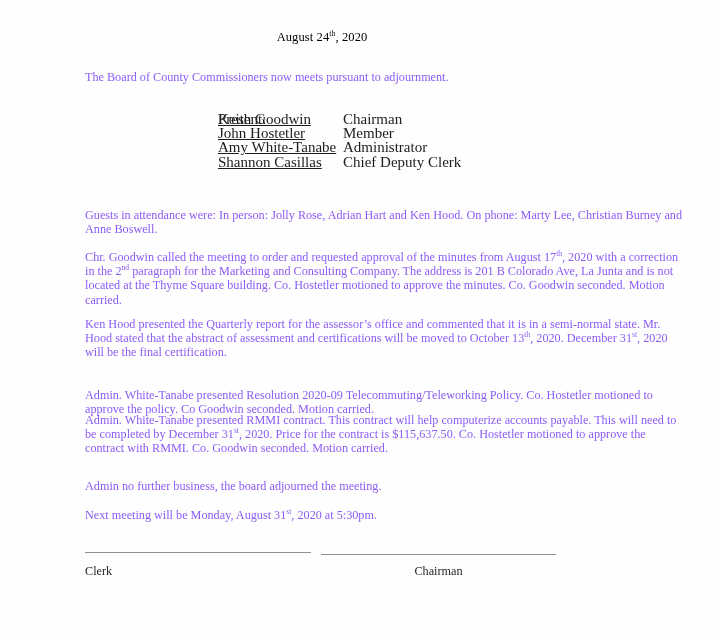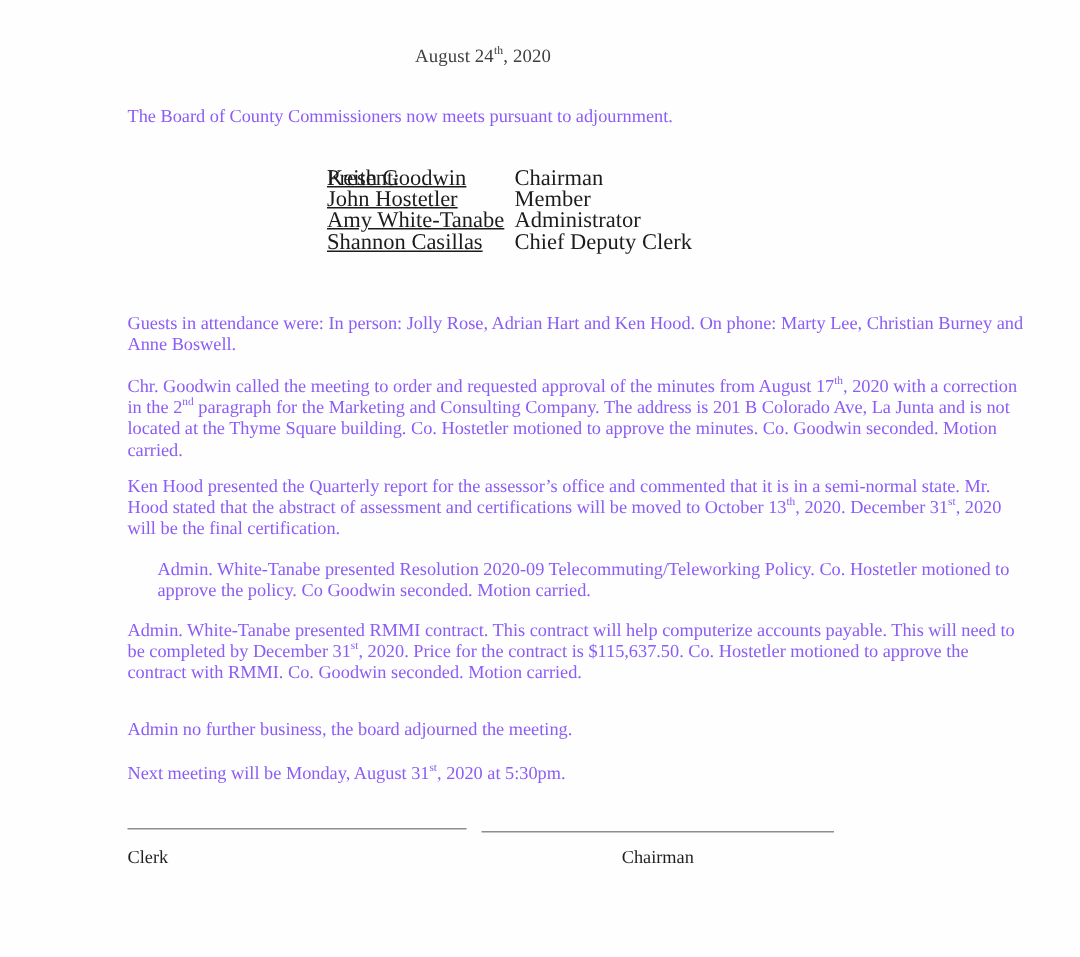--- a/index.html
+++ b/index.html
@@ -24,42 +24,42 @@
   }
   
   .doc-date {
     position: absolute;
     top: 30px;
     left: 0;
     width: 644px;
     text-align: center;
     font-size: 12.5px;
     letter-spacing: 0.1px;
-    color: #404040;
+    color: #000000;
   }
   sup {
     font-size: 0.62em;
     vertical-align: super;
     line-height: 0;
   }
   
   .para {
     position: absolute;
     left: 85px;
     width: 598px;
     font-size: 12.2px;
     line-height: 14.2px;
     text-align: left;
     color: #8b5cf6;
   }
   .opening  { top: 70px;  width: 520px; }
   .guests   { top: 208px; }
   .minutes  { top: 250px; }
   .assessor { top: 317px; }
-  .telework { top: 372px; margin-left: 20px; }
+  .telework { top: 388px; }
   .rmmi     { top: 413px; }
   .adjourn  { top: 479px; width: 420px; }
   .nextmtg  { top: 508px; width: 420px; }
 
   
   .present-block {
     position: absolute;
     top: 112px;
     left: 85px;
     width: 598px;

